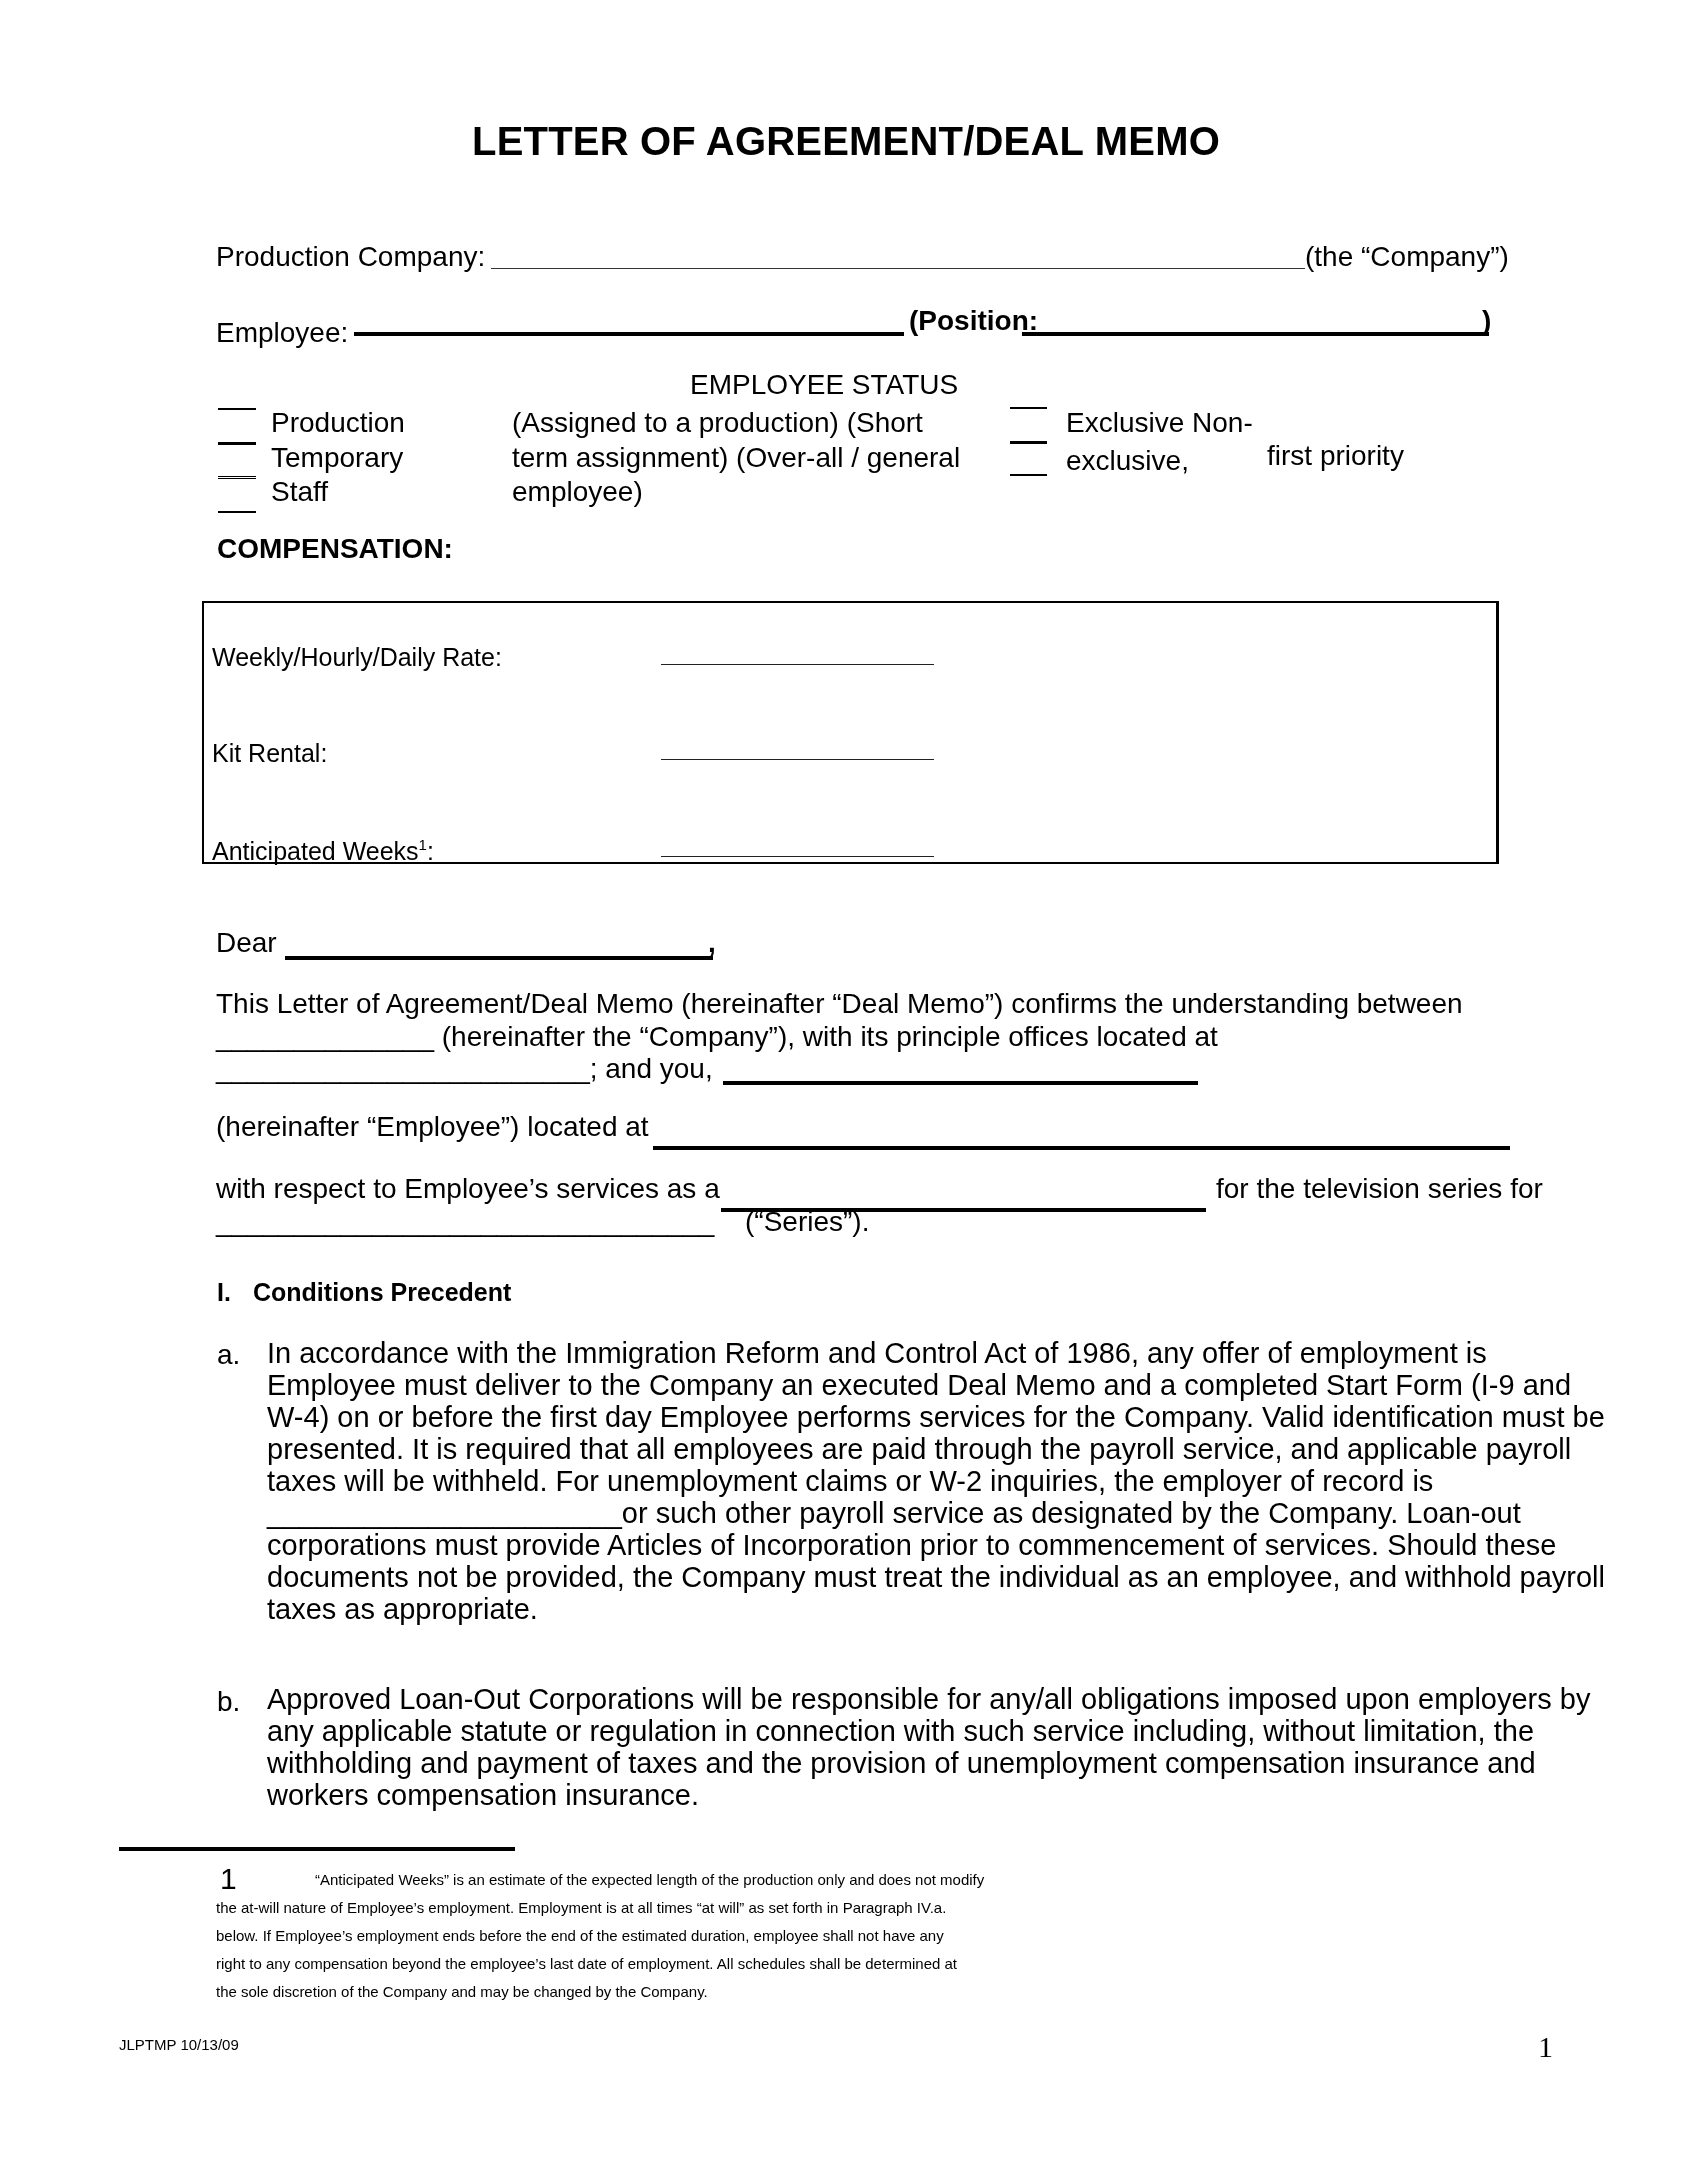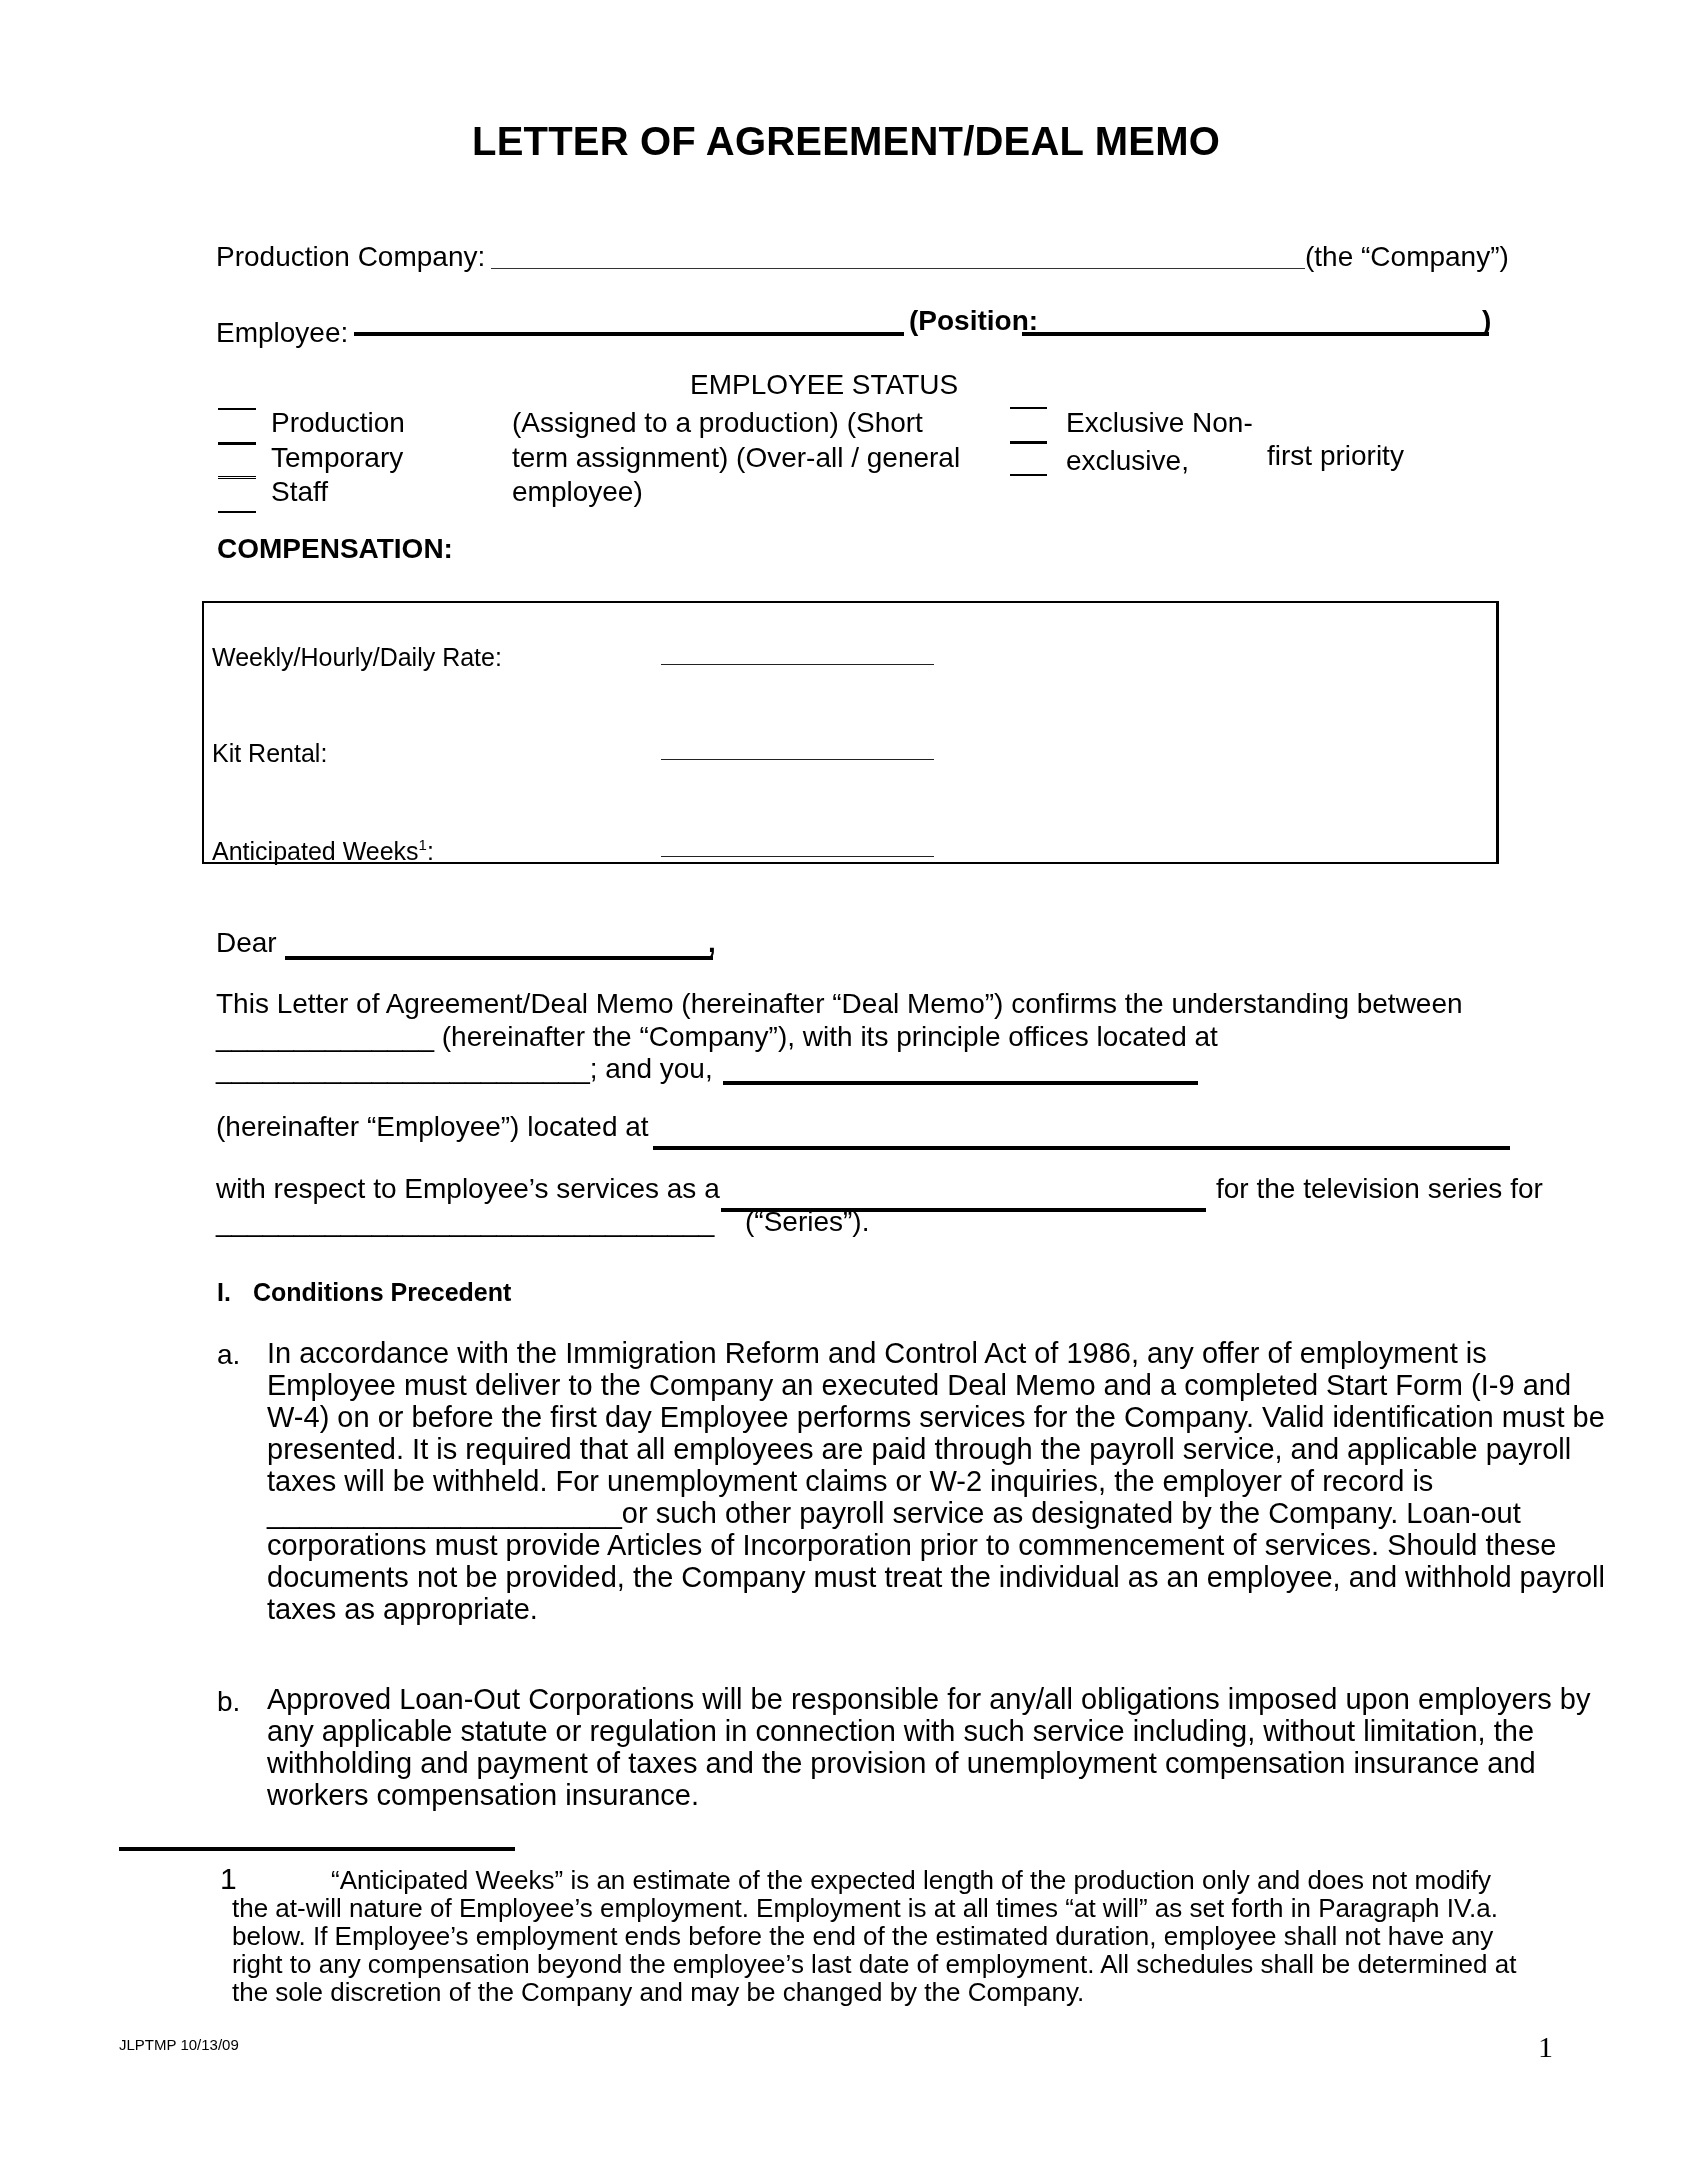--- a/index.html
+++ b/index.html
@@ -5,21 +5,21 @@
   html, body { margin:0; padding:0; background:#ffffff; }
   body { width:1683px; height:2178px; position:relative; overflow:hidden;
          font-family:"Liberation Sans", sans-serif; color:#000; }
   .abs { position:absolute; white-space:nowrap; }
   .t26 { font-size:28px; line-height:1; }
   .t24 { font-size:25px; line-height:1; }
   .bold { font-weight:bold; }
   .title { font-size:40px; font-weight:bold; letter-spacing:0.2px; }
   .uline { position:absolute; background:#000; }
   .para { position:absolute; font-size:29px; line-height:32px; }
-  .foot { position:absolute; font-size:26px; line-height:28px;margin-left:16px; }
+  .foot { position:absolute; font-size:15px; line-height:28px; }
   .box { position:absolute; border:2px solid #000; border-right-width:3px; }
   .field { position:absolute; }
 </style>
 </head>
 <body>
 
 <div class="abs title" style="left:472px; top:119px;">LETTER OF AGREEMENT/DEAL MEMO</div>
 
 <div class="abs t26" style="left:216px; top:243px;">Production Company:</div>
 <div class="field" style="left:491px; top:238px; width:814px; height:30px; border-bottom:1.5px solid #333;"><span></span></div>

